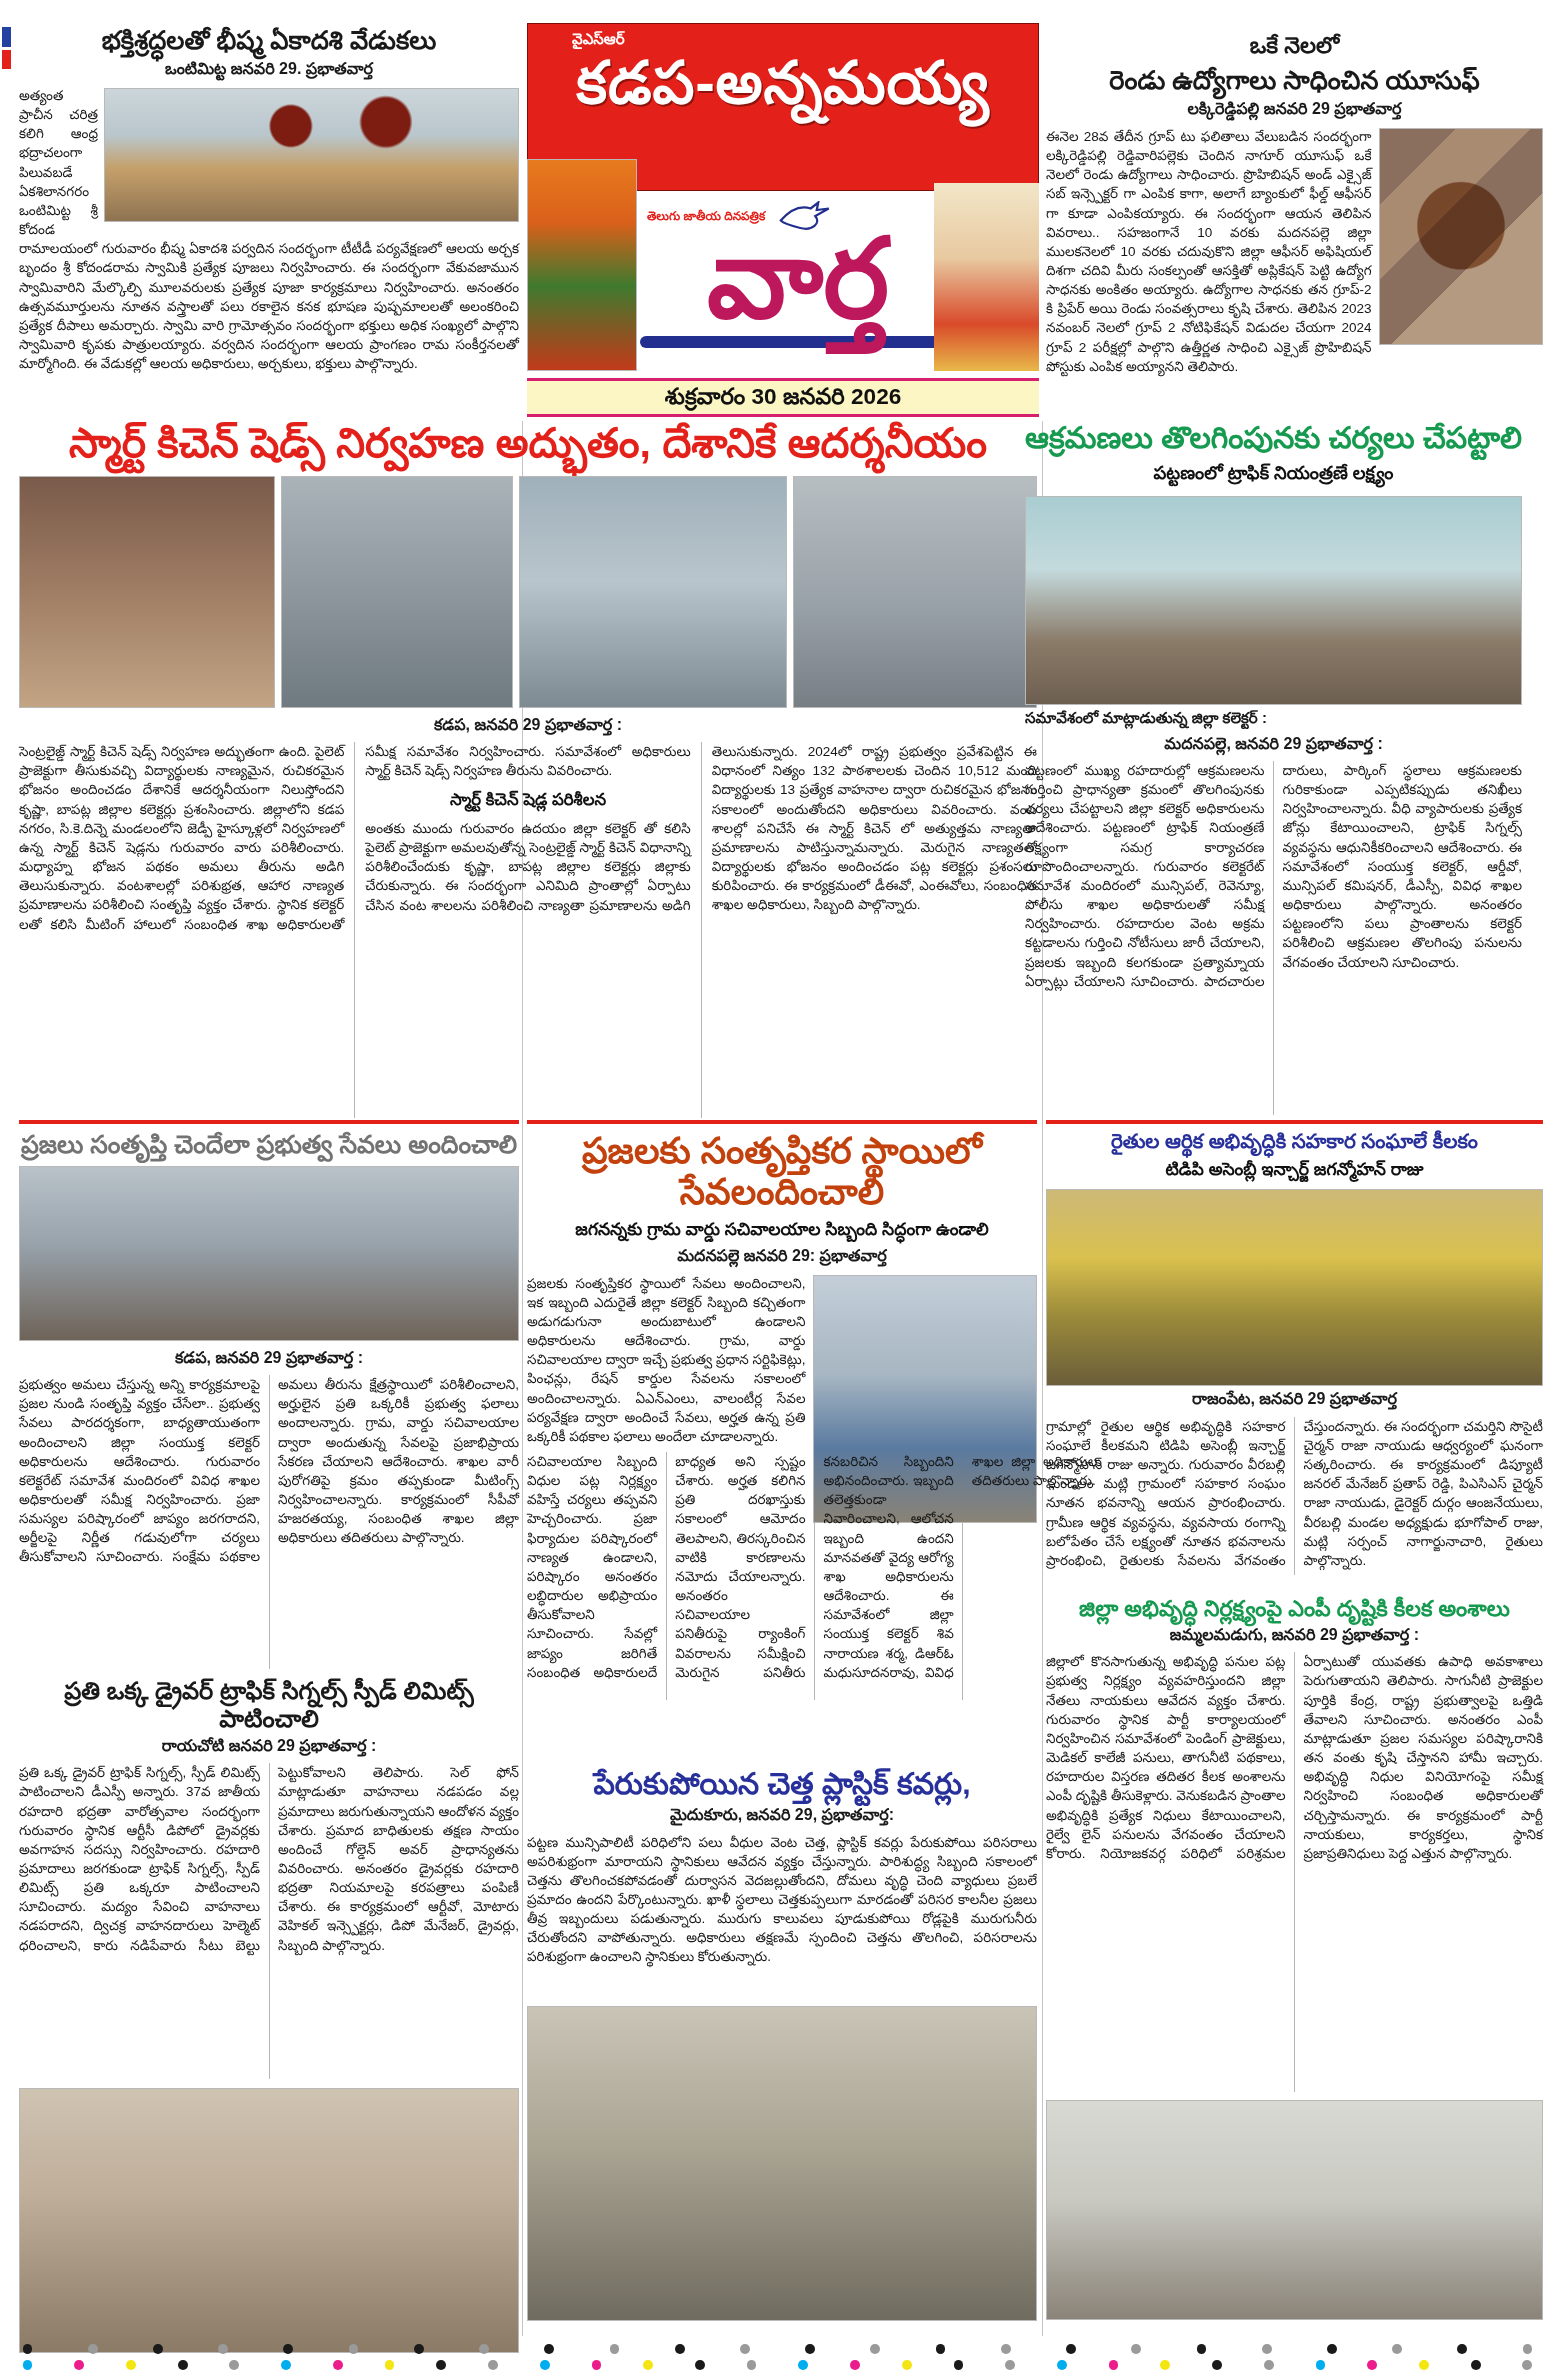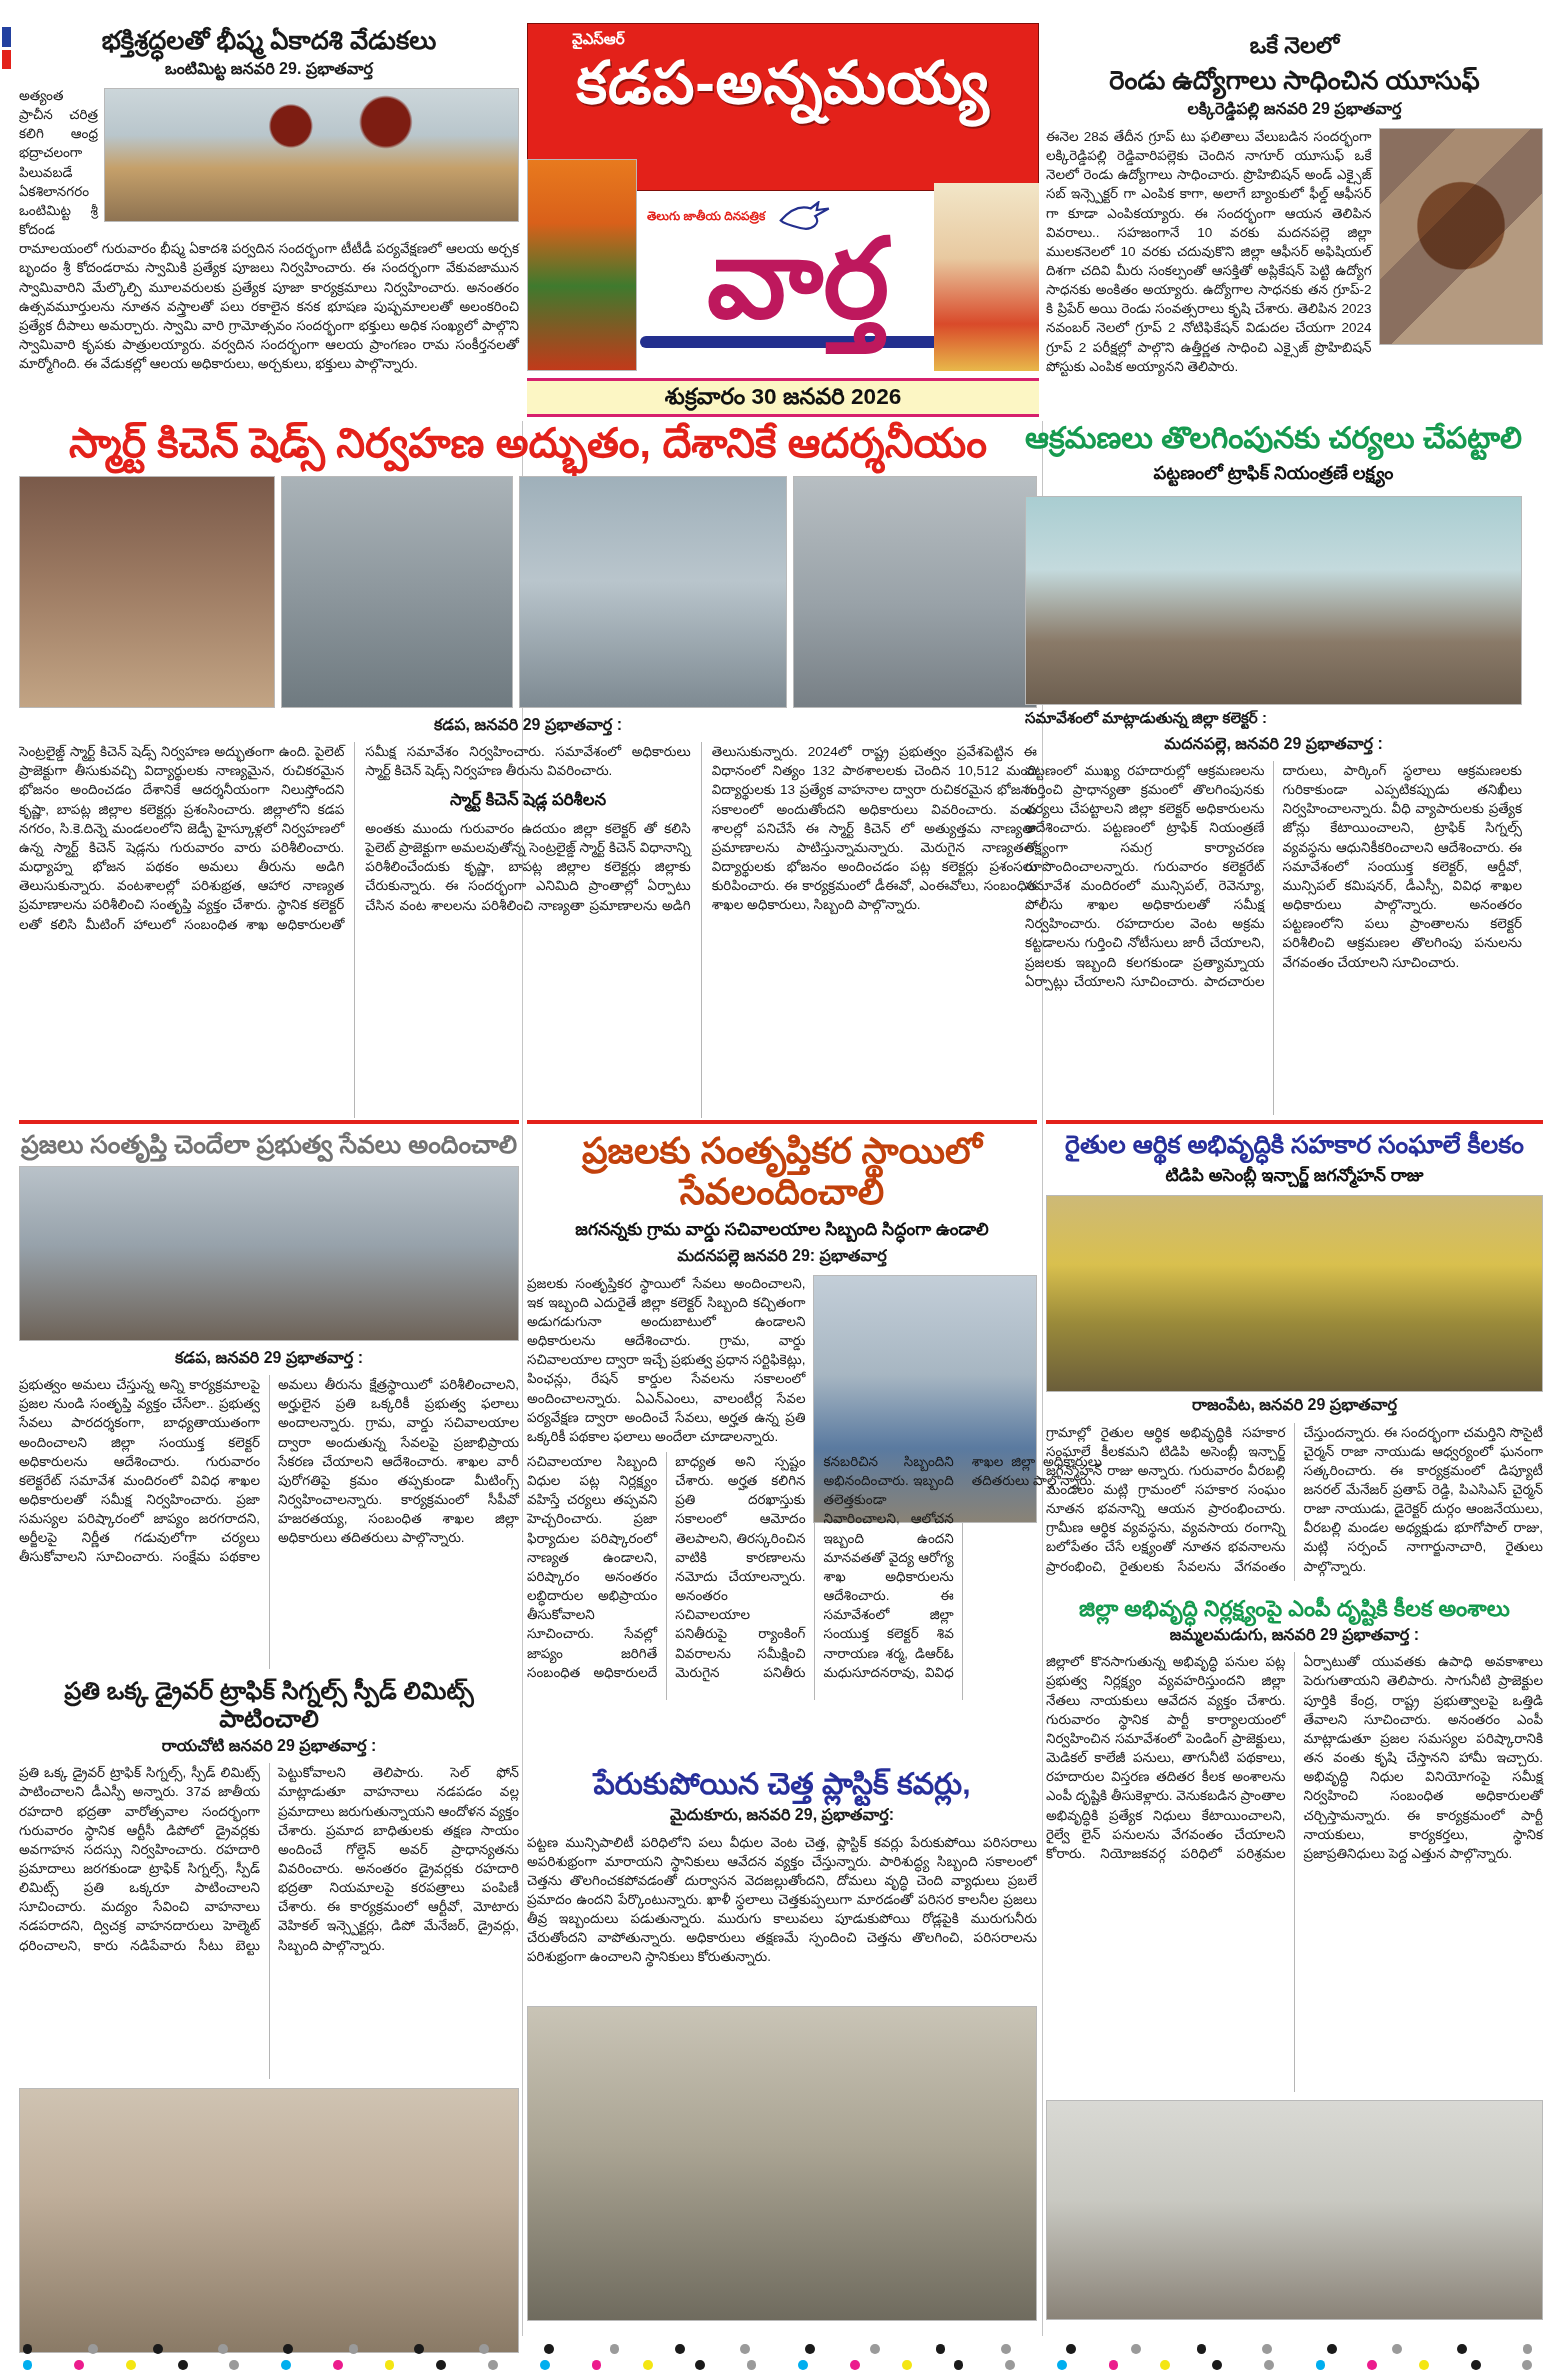--- a/index.html
+++ b/index.html
@@ -153,21 +153,21 @@
       <div class="photo ph-officer" style="float:right;width:224px;height:248px;margin:1.5px 0 6px 7.5px"></div>
       <span>ప్రజలకు సంతృప్తికర స్థాయిలో సేవలు అందించాలని, ఇక ఇబ్బంది ఎదురైతే జిల్లా కలెక్టర్ సిబ్బంది కచ్చితంగా అడుగడుగునా అందుబాటులో ఉండాలని అధికారులను ఆదేశించారు. గ్రామ, వార్డు సచివాలయాల ద్వారా ఇచ్చే ప్రభుత్వ ప్రధాన సర్టిఫికెట్లు, పింఛన్లు, రేషన్ కార్డుల సేవలను సకాలంలో అందించాలన్నారు. ఏఎన్ఎంలు, వాలంటీర్ల సేవల పర్యవేక్షణ ద్వారా అందించే సేవలు, అర్హత ఉన్న ప్రతి ఒక్కరికీ పథకాల ఫలాలు అందేలా చూడాలన్నారు.</span>
     </div>
     <div class="body-text cols2" style="height:248px;margin-top:6px">
       <span>సచివాలయాల సిబ్బంది విధుల పట్ల నిర్లక్ష్యం వహిస్తే చర్యలు తప్పవని హెచ్చరించారు. ప్రజా ఫిర్యాదుల పరిష్కారంలో నాణ్యత ఉండాలని, పరిష్కారం అనంతరం లబ్ధిదారుల అభిప్రాయం తీసుకోవాలని సూచించారు. సేవల్లో జాప్యం జరిగితే సంబంధిత అధికారులదే బాధ్యత అని స్పష్టం చేశారు. అర్హత కలిగిన ప్రతి దరఖాస్తుకు సకాలంలో ఆమోదం తెలపాలని, తిరస్కరించిన వాటికి కారణాలను నమోదు చేయాలన్నారు. అనంతరం సచివాలయాల పనితీరుపై ర్యాంకింగ్ వివరాలను సమీక్షించి మెరుగైన పనితీరు కనబరిచిన సిబ్బందిని అభినందించారు. ఇబ్బంది తలెత్తకుండా నివారించాలని, ఆలోచన ఇబ్బంది ఉందని మానవతతో వైద్య ఆరోగ్య శాఖ అధికారులను ఆదేశించారు. ఈ సమావేశంలో జిల్లా సంయుక్త కలెక్టర్ శివ నారాయణ శర్మ, డిఆర్ఓ మధుసూదనరావు, వివిధ శాఖల జిల్లా అధికారులు తదితరులు పాల్గొన్నారు.</span>
     </div>
   </div>
 
   <div class="abs" style="left:1046px;top:1120px;width:497px;height:473px;">
     <div class="red-rule"></div>
-    <div class="headline" style="font-size:25px;color:#28309b">రైతుల ఆర్థిక అభివృద్ధికి సహకార సంఘాలే కీలకం</div>
+    <div class="headline" style="font-size:20px;color:#28309b">రైతుల ఆర్థిక అభివృద్ధికి సహకార సంఘాలే కీలకం</div>
     <div class="subhead" style="font-size:17.3px;margin-top:6px">టిడిపి అసెంబ్లీ ఇన్చార్జ్ జగన్మోహన్ రాజు</div>
     <div class="photo ph-ribbon" style="width:497px;height:197px;margin-top:6px"></div>
     <div class="dateline">రాజంపేట, జనవరి 29 ప్రభాతవార్త</div>
     <div class="body-text cols2" style="height:158px">
       <span>గ్రామాల్లో రైతుల ఆర్థిక అభివృద్ధికి సహకార సంఘాలే కీలకమని టిడిపి అసెంబ్లీ ఇన్చార్జ్ జగన్మోహన్ రాజు అన్నారు. గురువారం వీరబల్లి మండలం మట్లి గ్రామంలో సహకార సంఘం నూతన భవనాన్ని ఆయన ప్రారంభించారు. గ్రామీణ ఆర్థిక వ్యవస్థను, వ్యవసాయ రంగాన్ని బలోపేతం చేసే లక్ష్యంతో నూతన భవనాలను ప్రారంభించి, రైతులకు సేవలను వేగవంతం చేస్తుందన్నారు. ఈ సందర్భంగా చమర్తిని సొసైటీ చైర్మన్ రాజా నాయుడు ఆధ్వర్యంలో ఘనంగా సత్కరించారు. ఈ కార్యక్రమంలో డిప్యూటీ జనరల్ మేనేజర్ ప్రతాప్ రెడ్డి, పిఎసిఎస్ చైర్మన్ రాజా నాయుడు, డైరెక్టర్ దుర్గం ఆంజనేయులు, వీరబల్లి మండల అధ్యక్షుడు భూగోపాల్ రాజు, మట్లి సర్పంచ్ నాగార్జునాచారి, రైతులు పాల్గొన్నారు.</span>
     </div>
   </div>
 
   <div class="abs" style="left:1046px;top:1596px;width:497px;height:741px;">
     <div class="headline" style="font-size:22px;color:#169a4f">జిల్లా అభివృద్ధి నిర్లక్ష్యంపై ఎంపీ దృష్టికి కీలక అంశాలు</div>

